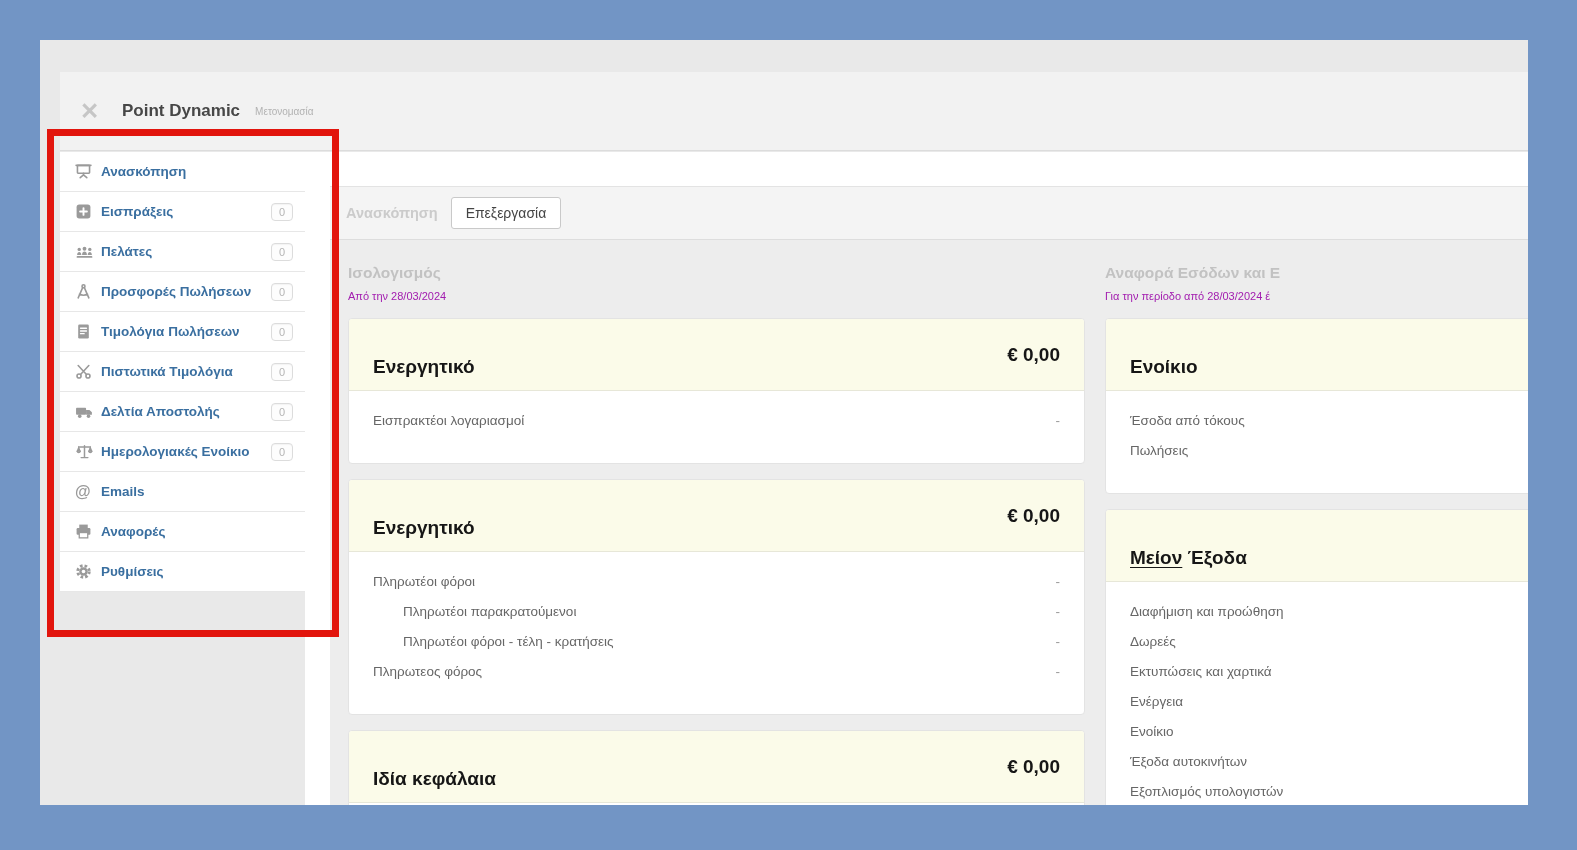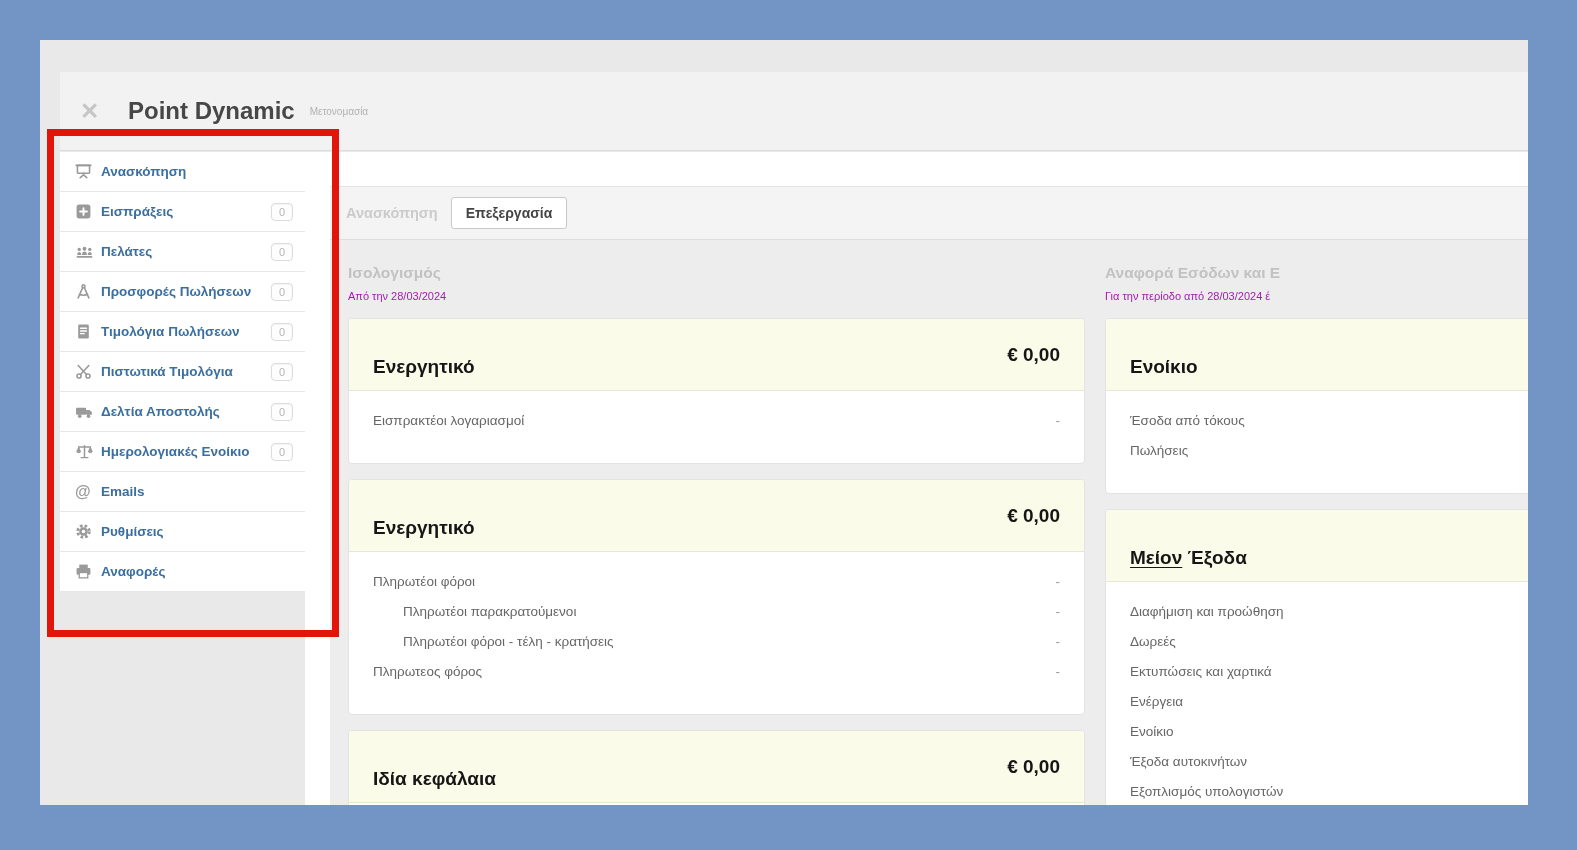--- a/index.html
+++ b/index.html
@@ -17,21 +17,21 @@
   
   .app-header {
     position:absolute; left:20px; top:32px; width:1468px; height:79px;
     background:#f2f2f2; border-bottom:1px solid #dcdcdc;
     display:flex; align-items:center;
   }
   .close-x {
     width:22px; margin-left:20px; color:#c6c6c6; font-size:23px; font-weight:bold;
     line-height:22px; cursor:pointer; user-select:none;
   }
-  .company-title { margin-left:26px; font-size:24px; font-weight:bold; color:#474747; }
+  .company-title { margin-left:20px; font-size:17px; font-weight:bold; color:#474747; }
   .rename-link { margin-left:15px; font-size:10px; color:#b2b2b2; cursor:pointer; }
 
   
   .main-white { position:absolute; left:265px; top:112px; right:0; bottom:0; background:#ffffff; }
 
   
   .sidebar { position:absolute; left:20px; top:112px; width:245px; background:#ffffff; }
   .side-item {
     height:40px; border-bottom:1px solid #e7e7e7; background:#fff;
     display:flex; align-items:center; padding:0 12px 0 15px; cursor:pointer;
@@ -49,21 +49,20 @@
   .tab-strip {
     position:absolute; left:290px; top:146px; width:1198px; height:54px;
     background:#f4f4f4; border-top:1px solid #e3e3e3; border-bottom:1px solid #dddddd;
     display:flex; align-items:center;
   }
   .tab-muted { margin-left:16px; font-size:14.5px; font-weight:bold; color:#cbcbcb; cursor:pointer; }
   .btn-edit {
     margin-left:13px; padding:7px 14px; font-size:14px; color:#444;
     background:#ffffff; border:1px solid #c9c9c9; border-radius:3px; cursor:pointer;
     font-family:"Liberation Sans", sans-serif;
-    font-weight:bold;
   }
 
   
   .content { position:absolute; left:290px; top:200px; width:1198px; height:565px; background:#ededed; }
   .col-head { position:absolute; width:737px; }
   .col-head.left { left:18px; top:24px; }
   .col-head.right { left:775px; top:24px; }
   .col-title { font-size:15.5px; font-weight:bold; color:#c2c2c2; }
   .col-sub { margin-top:8px; font-size:11px; color:#a21caf; }
 
@@ -198,36 +197,36 @@
       </div>
       <div class="side-item">
         <span class="ic">
           <span class="at-glyph">@</span>
         </span>
         <span class="lbl">Emails</span>
       </div>
       <div class="side-item">
         <span class="ic">
           <svg width="17" height="17" viewBox="0 0 16 16">
+            <rect x="4" y="1.5" width="8" height="3.5" fill="#9a9a9a"></rect>
+            <rect x="1.5" y="4.8" width="13" height="6.2" rx="1" fill="#9a9a9a"></rect>
+            <rect x="4" y="9" width="8" height="5" fill="#fff" stroke="#9a9a9a" stroke-width="1.2"></rect>
+          </svg>
+        </span>
+        <span class="lbl">Αναφορές</span>
+      </div>
+      <div class="side-item">
+        <span class="ic">
+          <svg width="17" height="17" viewBox="0 0 16 16">
             <circle cx="8" cy="8" r="5.4" fill="none" stroke="#9a9a9a" stroke-width="2.8" stroke-dasharray="2.4 1.9"></circle>
             <circle cx="8" cy="8" r="4" fill="#9a9a9a"></circle>
             <circle cx="8" cy="8" r="1.7" fill="#fff"></circle>
           </svg>
         </span>
         <span class="lbl">Ρυθμίσεις</span>
-      </div>
-      <div class="side-item">
-        <span class="ic">
-          <svg width="17" height="17" viewBox="0 0 16 16">
-            <rect x="4" y="1.5" width="8" height="3.5" fill="#9a9a9a"></rect>
-            <rect x="1.5" y="4.8" width="13" height="6.2" rx="1" fill="#9a9a9a"></rect>
-            <rect x="4" y="9" width="8" height="5" fill="#fff" stroke="#9a9a9a" stroke-width="1.2"></rect>
-          </svg>
-        </span>
-        <span class="lbl">Αναφορές</span>
       </div>
     </nav>
 
   <div class="tab-strip">
     <span class="tab-muted">Ανασκόπηση</span>
     <button class="btn-edit">Επεξεργασία</button>
   </div>
 
   <div class="content">
     <div class="col-head left">

